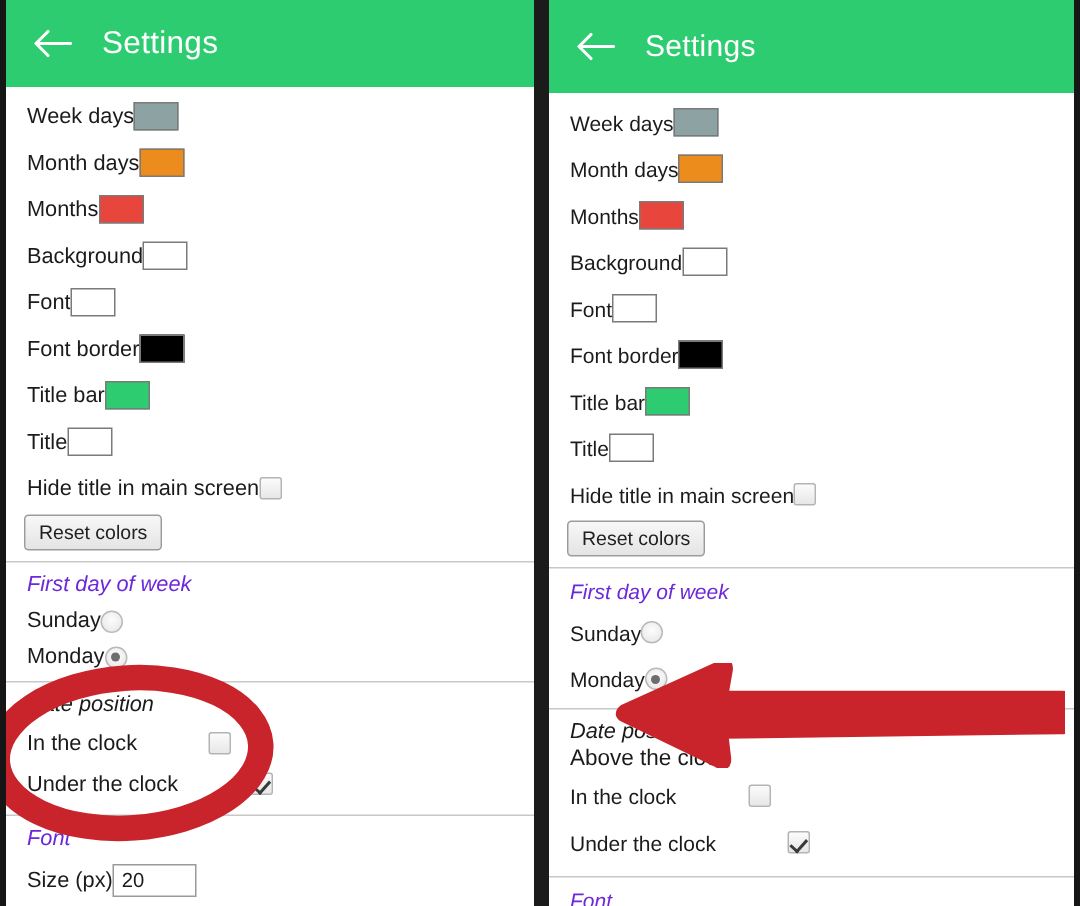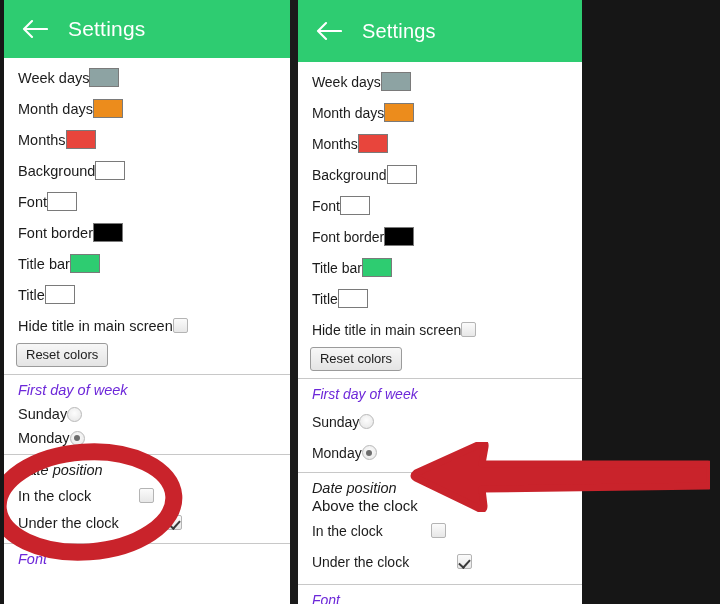--- a/index.html
+++ b/index.html
@@ -2,21 +2,21 @@
 <html><head>
 <meta charset="utf-8">
 <style>
   html,body{margin:0;padding:0;}
   body{
     width:720px;height:604px;overflow:hidden;
     background:#161616;
     font-family:"Liberation Sans", sans-serif;
     -webkit-font-smoothing:antialiased;
   }
-  .screens{position:relative;width:582px;height:604px;display:flex;}
+  .screens{position:relative;width:720px;height:604px;display:flex;}
 
   
   .panel{position:relative;background:#ffffff;overflow:hidden;}
   .panel.left{width:352px;height:604px;margin-left:4px;}
   .panel-gap{width:10px;height:604px;background:#1b1b1b;}
   .panel.right{width:350px;height:604px;}
 
   
   .appbar{
     display:flex;align-items:center;
@@ -226,20 +226,24 @@
       </div>
       <div class="row tight2">
         <span class="row-label">Under the clock</span>
         <span class="cbox checked"></span>
       </div>
       <div class="spacer"></div>
     </div>
 
     <div class="section no-border">
       <div class="group-head">Font</div>
+      <div class="row">
+        <span class="row-label">Size (px)</span>
+        <span class="input-box">20</span>
+      </div>
     </div>
 
     <svg class="annot annot-circle" width="220" height="130" viewBox="0 0 220 130" aria-hidden="true">
       <ellipse cx="100" cy="62" rx="88" ry="50" fill="none" stroke="#c9232b" stroke-width="17" stroke-linecap="round" transform="rotate(-4 100 62)"></ellipse>
     </svg>
   </div>
 
   <div class="panel-gap"></div>
 
   <div class="panel right">

